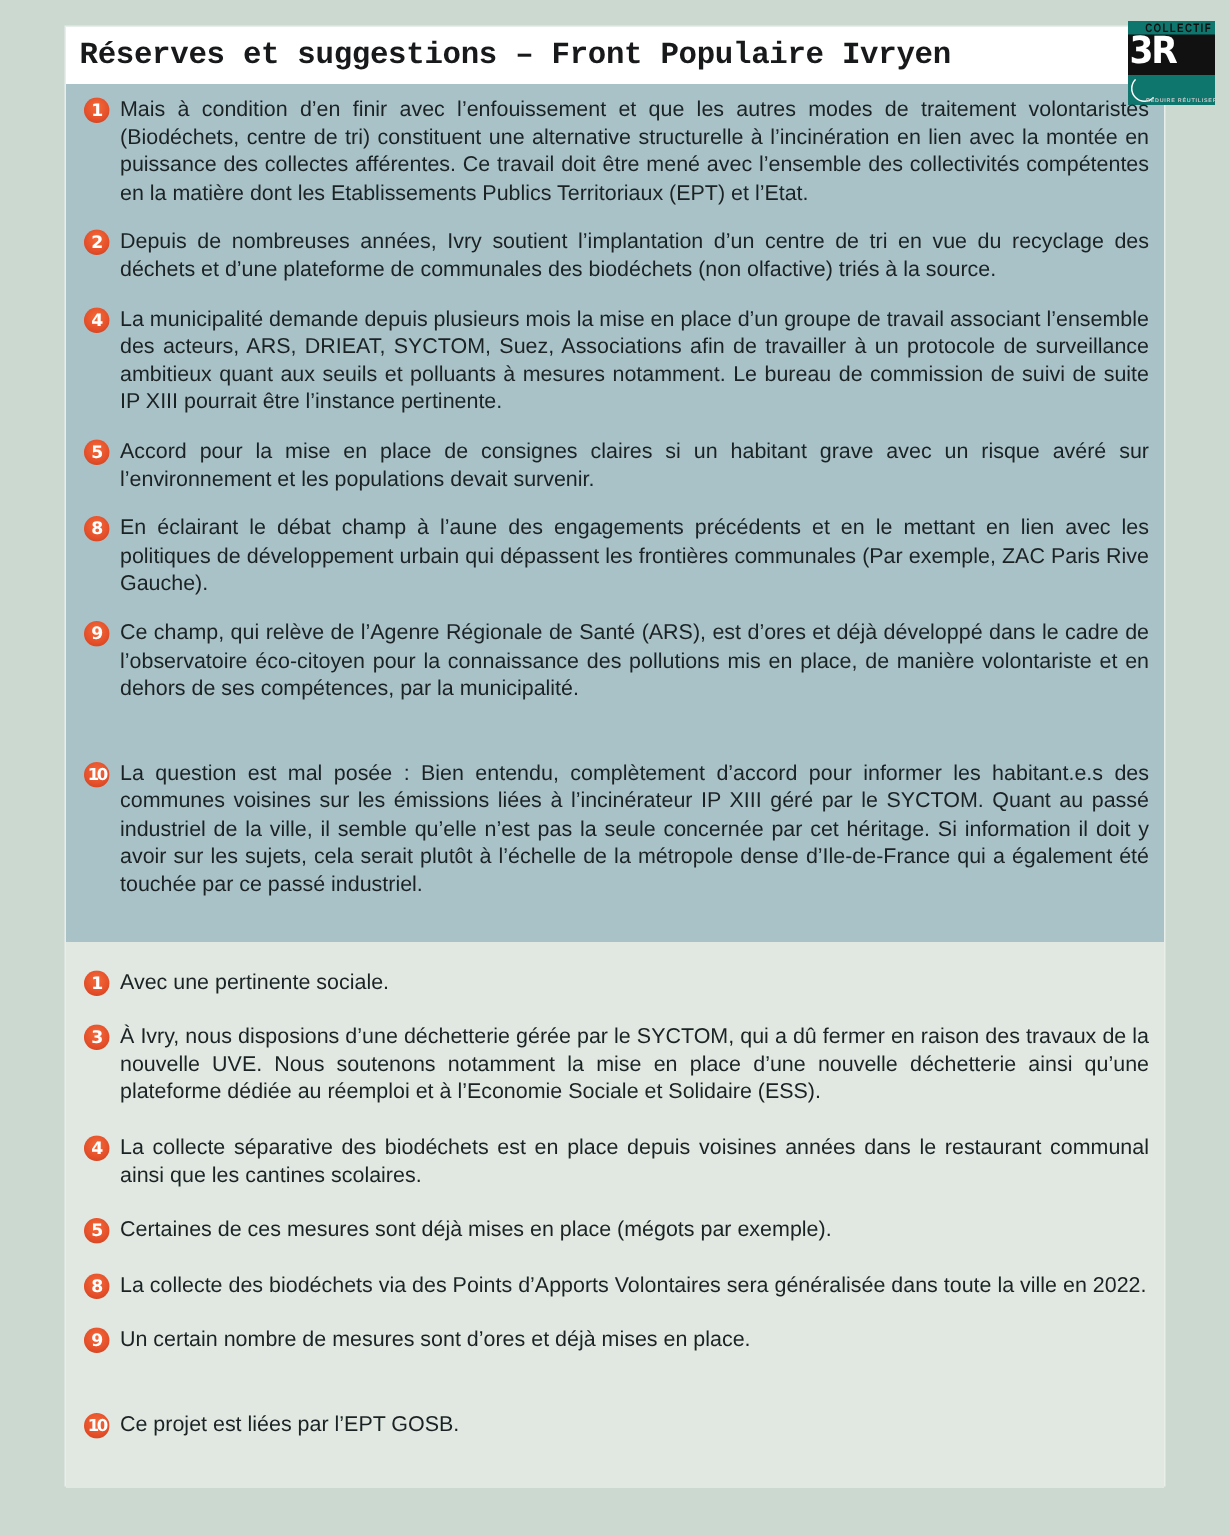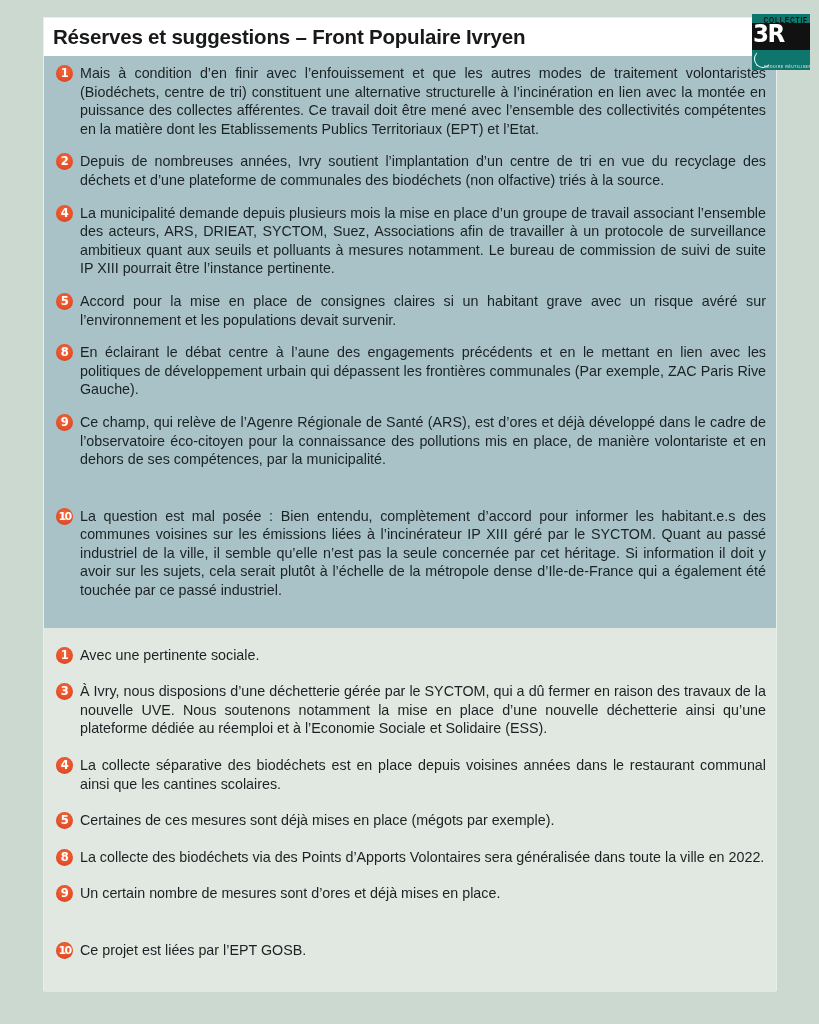--- a/index.html
+++ b/index.html
@@ -26,21 +26,21 @@
 
   
   .title-band {
     position: relative;
     height: 38px;
     background: #ffffff;
     display: flex;
     align-items: center;
   }
   .doc-title {
-    font-family: Liberation Sans, sans-serif;
+    font-family: Liberation Mono, monospace;
     font-weight: bold;
     font-size: 20.5px;
     letter-spacing: -0.2px;
     color: #17191a;
     padding-left: 9px;
     white-space: nowrap;
   }
 
   
   .logo {
@@ -181,21 +181,21 @@
     <div class="item">
       <span class="bullet">4</span>
       <span class="item-text">La municipalité demande depuis plusieurs mois la mise en place d’un groupe de travail associant l’ensemble des acteurs, ARS, DRIEAT, SYCTOM, Suez, Associations afin de travailler à un protocole de surveillance ambitieux quant aux seuils et polluants à mesures notamment. Le bureau de commission de suivi de suite IP XIII pourrait être l’instance pertinente.</span>
     </div>
     <div class="item">
       <span class="bullet">5</span>
       <span class="item-text">Accord pour la mise en place de consignes claires si un habitant grave avec un risque avéré sur l’environnement et les populations devait survenir.</span>
     </div>
     <div class="item">
       <span class="bullet">8</span>
-      <span class="item-text">En éclairant le débat centre à l’aune des engagements précédents et en le mettant en lien avec les politiques de développement urbain qui dépassent les frontières communales (Par exemple, ZAC Paris Rive Gauche).</span>
+      <span class="item-text">En éclairant le débat champ à l’aune des engagements précédents et en le mettant en lien avec les politiques de développement urbain qui dépassent les frontières communales (Par exemple, ZAC Paris Rive Gauche).</span>
     </div>
     <div class="item">
       <span class="bullet">9</span>
       <span class="item-text">Ce champ, qui relève de l’Agenre Régionale de Santé (ARS), est d’ores et déjà développé dans le cadre de l’observatoire éco-citoyen pour la connaissance des pollutions mis en place, de manière volontariste et en dehors de ses compétences, par la municipalité.</span>
     </div>
     <div class="item">
       <span class="bullet wide">10</span>
       <span class="item-text">La question est mal posée : Bien entendu, complètement d’accord pour informer les habitant.e.s des communes voisines sur les émissions liées à l’incinérateur IP XIII géré par le SYCTOM. Quant au passé industriel de la ville, il semble qu’elle n’est pas la seule concernée par cet héritage. Si information il doit y avoir sur les sujets, cela serait plutôt à l’échelle de la métropole dense d’Ile-de-France qui a également été touchée par ce passé industriel.</span>
     </div>
   </div>

